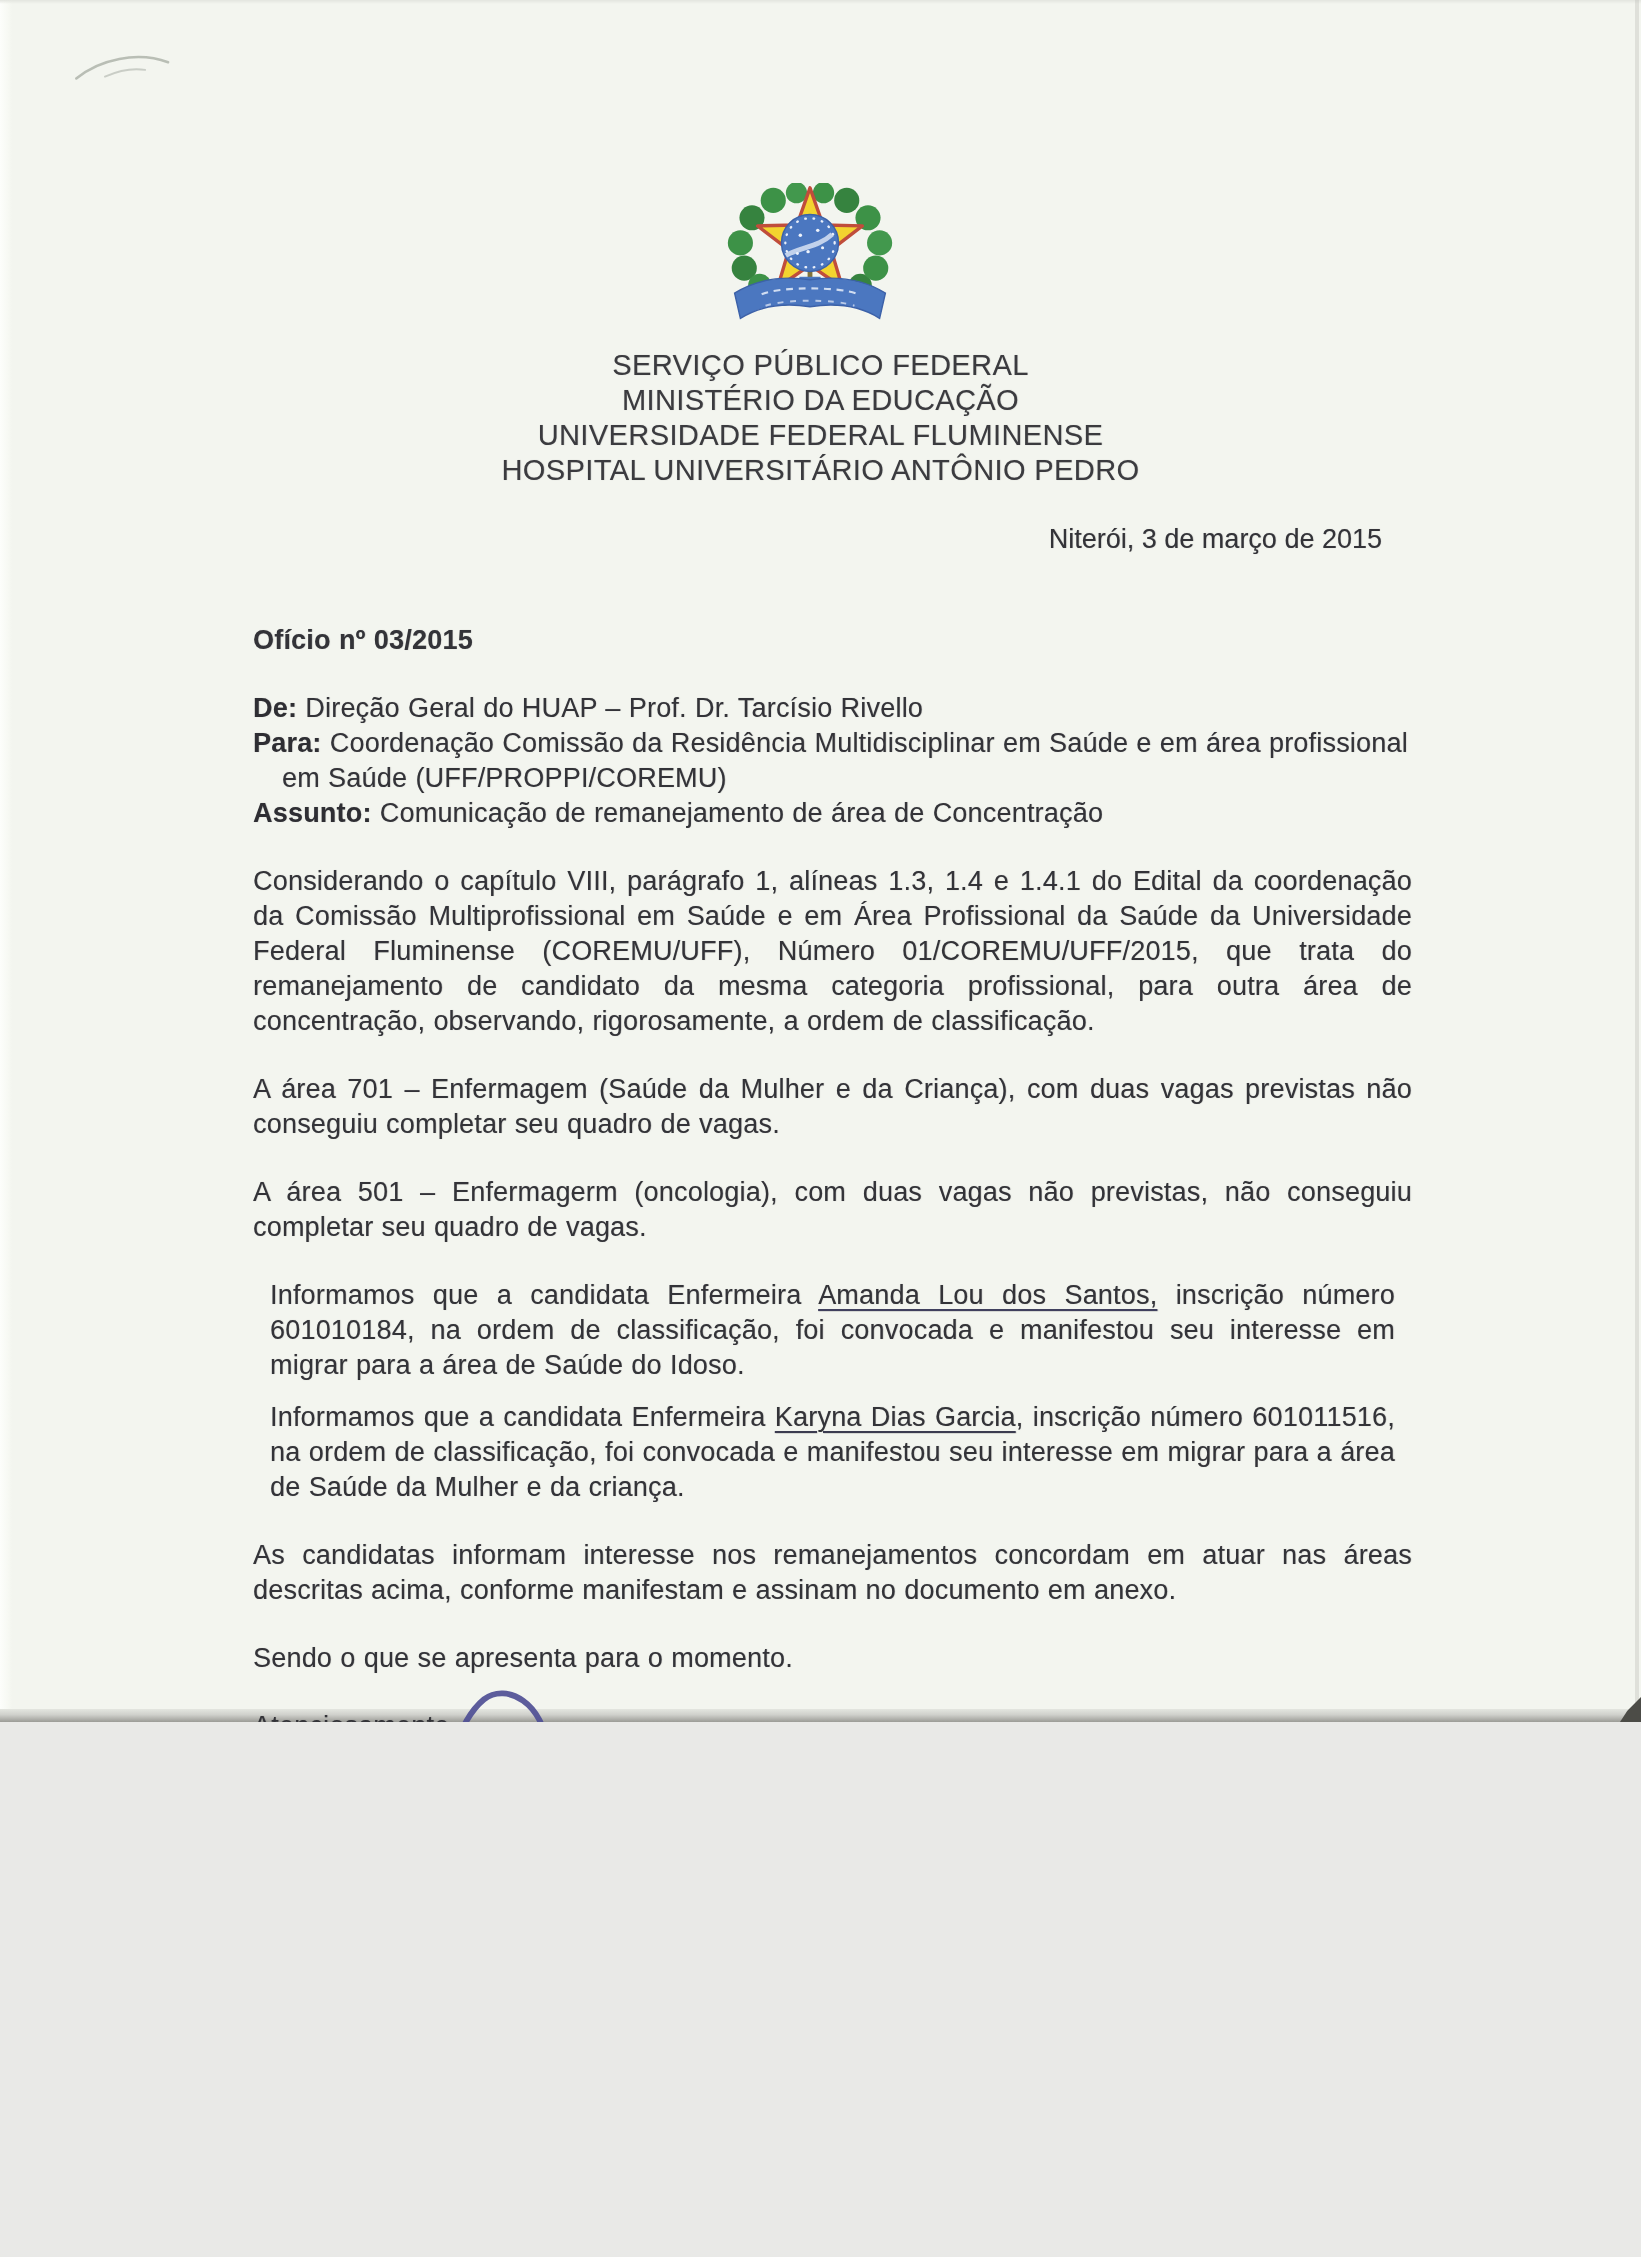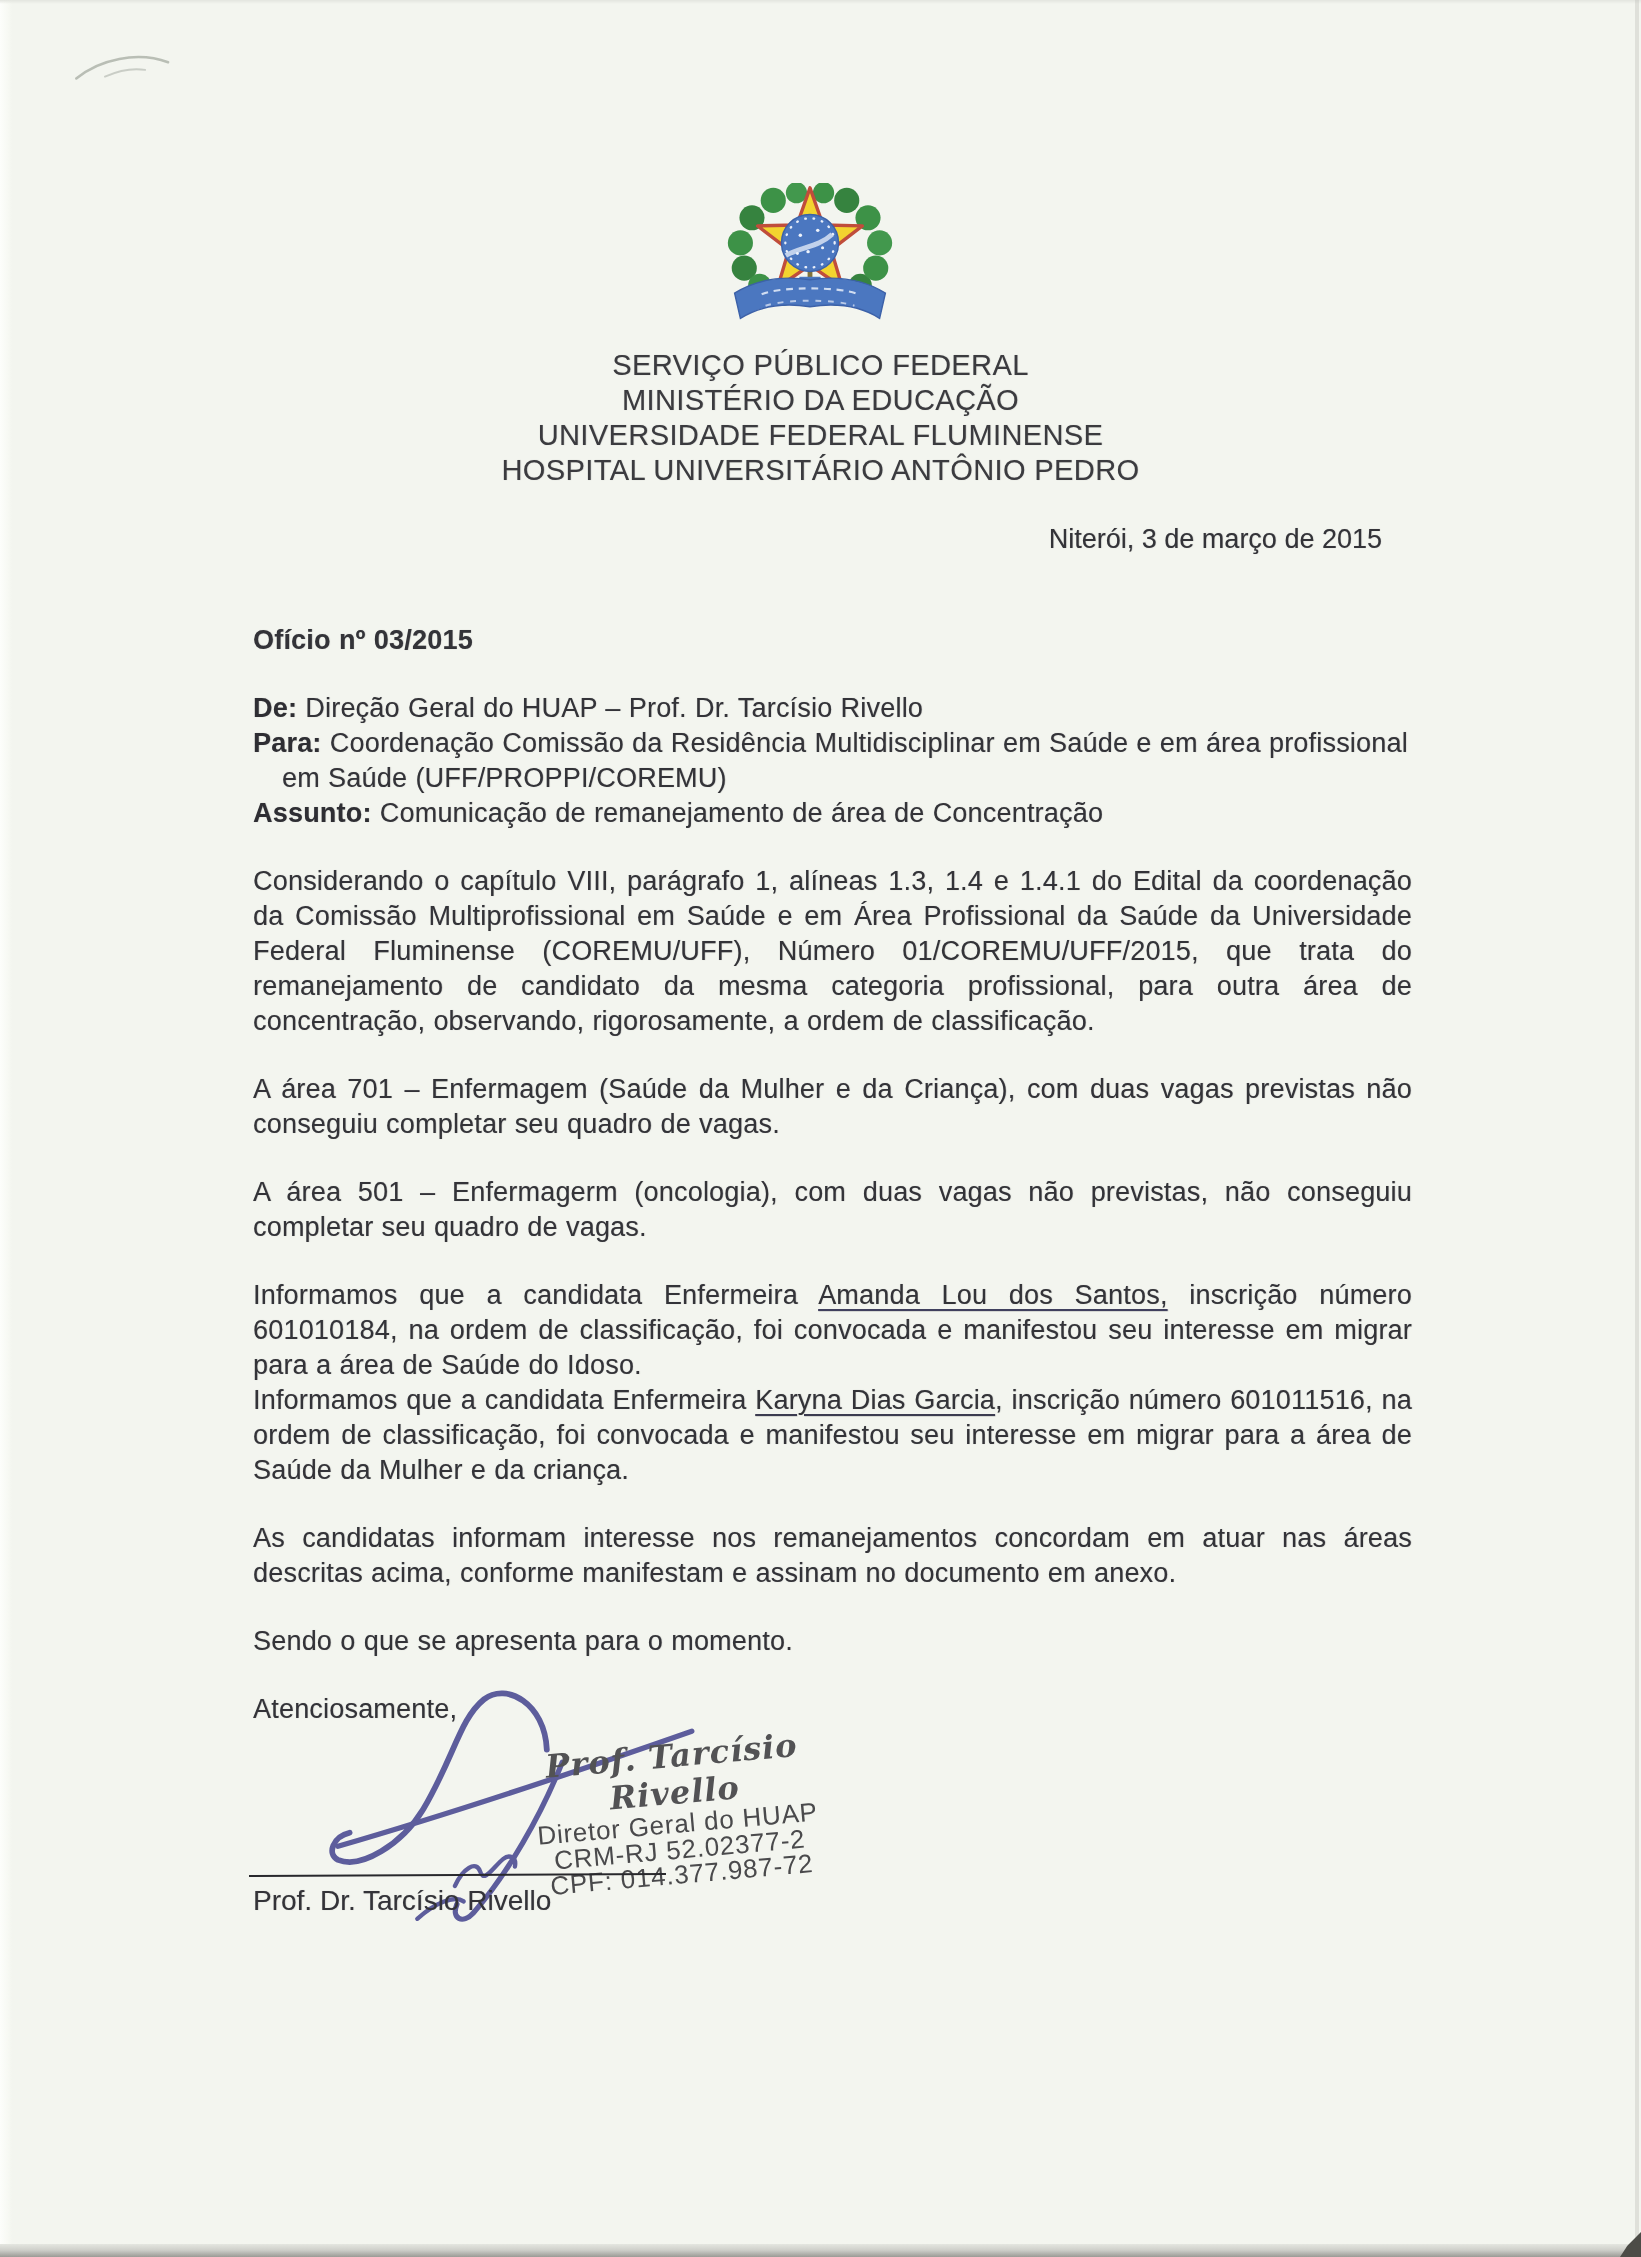--- a/index.html
+++ b/index.html
@@ -3,21 +3,21 @@
 <meta charset="utf-8">
 <style>
   html, body {
     margin: 0;
     padding: 0;
     background: #e9e9e7;
   }
   .page {
     position: relative;
     width: 1641px;
-    height: 2257px;
+    height: 1722px;
     background: #f3f5ef;
     overflow: hidden;
     font-family: "Liberation Sans", "DejaVu Sans", sans-serif;
     color: #36363a;
   }
   .scantext {
     text-shadow: 0.4px 0.4px 0.8px rgba(55,55,60,0.38);
   }
 
   
@@ -62,21 +62,21 @@
     font-size: 27px; line-height: 35px; text-align: justify;
     letter-spacing: 0.2px; word-spacing: 0.5px; color: #333338;
   }
   .ref { margin: 0 0 33px 0; font-weight: bold; }
   .meta { margin: 0 0 33px 0; text-align: left; }
   .meta p { margin: 0; }
   .meta .hang { padding-left: 29px; text-indent: -29px; }
   .meta b { font-weight: bold; color: #2e2e33; text-align: right; }
   .body-p { margin: 0 0 33px 0; }
   .body-block { margin: 0 0 33px 0; }
-  .body-block p { margin: 0; }
+  .body-block p { margin: 17px; }
   .uline  { text-decoration: underline; text-decoration-thickness: 2.4px; text-underline-offset: 4.8px; text-decoration-color: #40405e; }
   .uline2 { text-decoration: underline; text-decoration-thickness: 2.4px; text-underline-offset: 4.8px; text-decoration-color: #3c3c50; }
   .salutation { margin: 15.4px 0 0 0; text-align: left; }
 
   
   .sig-ink { position: absolute; left: 309px; top: 1678px; }
   .stamp {
     position: absolute; left: 521px; top: 1751px; width: 299px;
     text-align: center; transform: rotate(-5deg); transform-origin: left top;
     color: #4e4e50;

